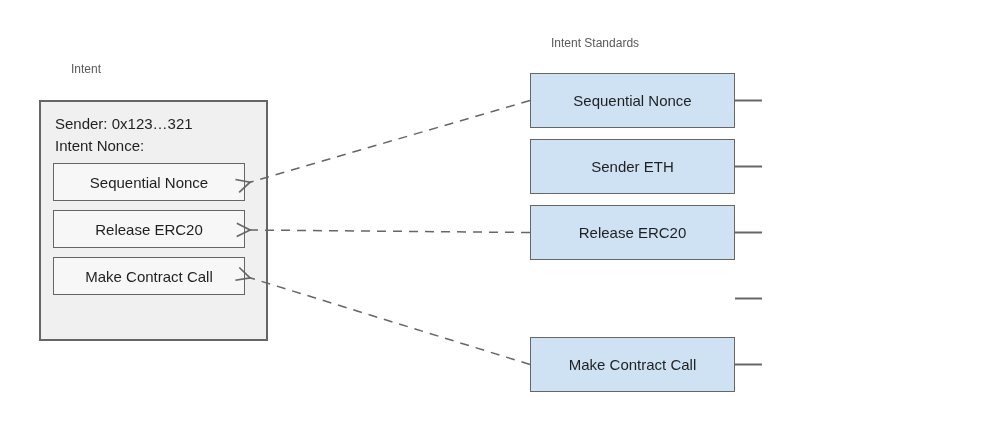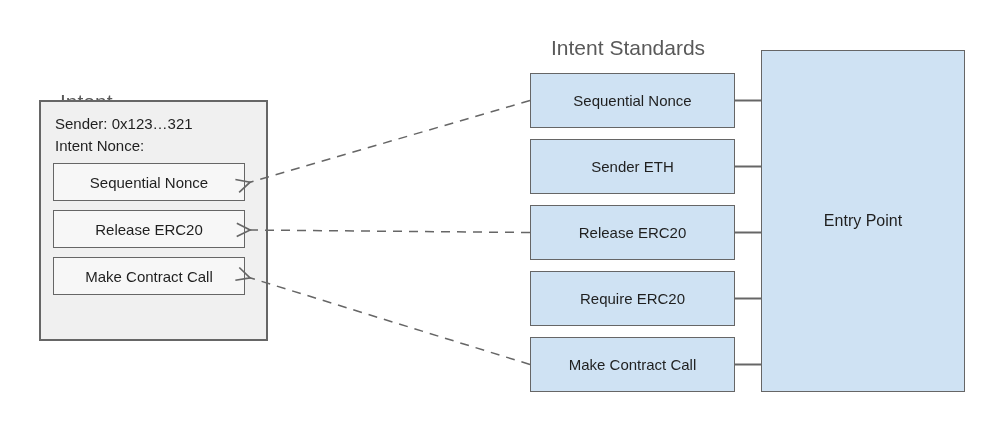--- a/index.html
+++ b/index.html
@@ -18,25 +18,25 @@
   }
   .canvas {
     position: relative;
     width: 1000px;
     height: 432px;
     background: var(--background);
     overflow: hidden;
   }
   .group-title {
     position: absolute;
-    font-size: 21px;
+    font-size: 12px;
     color: var(--title-text);
     white-space: nowrap;
   }
-  #intent-title { left: 60px; top: 62px; margin-top: 28px; }
+  #intent-title { left: 71px; top: 62px; }
   #standards-title { left: 551px; top: 36px; }
 
   .intent-box {
     position: absolute;
     left: 39px; top: 100px;
     width: 229px; height: 241px;
     background: var(--box-gray);
     border: 2px solid var(--border);
     padding-left: 42px;
   }
@@ -114,24 +114,22 @@
     <div class="intent-item" id="intent-item-0">Sequential Nonce</div>
     <div class="intent-item" id="intent-item-1">Release ERC20</div>
     <div class="intent-item" id="intent-item-2">Make Contract Call</div>
   </div>
 
   <div class="group-title" id="standards-title">Intent Standards</div>
 
   <div class="standard-box" id="standard-box-0">Sequential Nonce</div>
   <div class="standard-box" id="standard-box-1">Sender ETH</div>
   <div class="standard-box" id="standard-box-2">Release ERC20</div>
-  <div class="standard-box" id="standard-box-3">Require ERC20</div>
   <div class="standard-box" id="standard-box-4">Make Contract Call</div>
 
-  <div class="entry-point-box">Entry Point</div>
 
   <svg class="connector-layer" width="1000" height="432" viewBox="0 0 1000 432" xmlns="http://www.w3.org/2000/svg">
     <defs>
       <marker id="open-arrow" markerUnits="userSpaceOnUse" markerWidth="20" markerHeight="20" viewBox="-2 -9 18 18" refX="1" refY="0" orient="auto">
         <path d="M12,-6 L0,0 L12,6" fill="none" stroke="#666666" stroke-width="1.5"></path>
       </marker>
     </defs>
 
     <line x1="735" y1="100.5" x2="762" y2="100.5" stroke="#666666" stroke-width="2"></line>
     <line x1="735" y1="166.5" x2="762" y2="166.5" stroke="#666666" stroke-width="2"></line>

